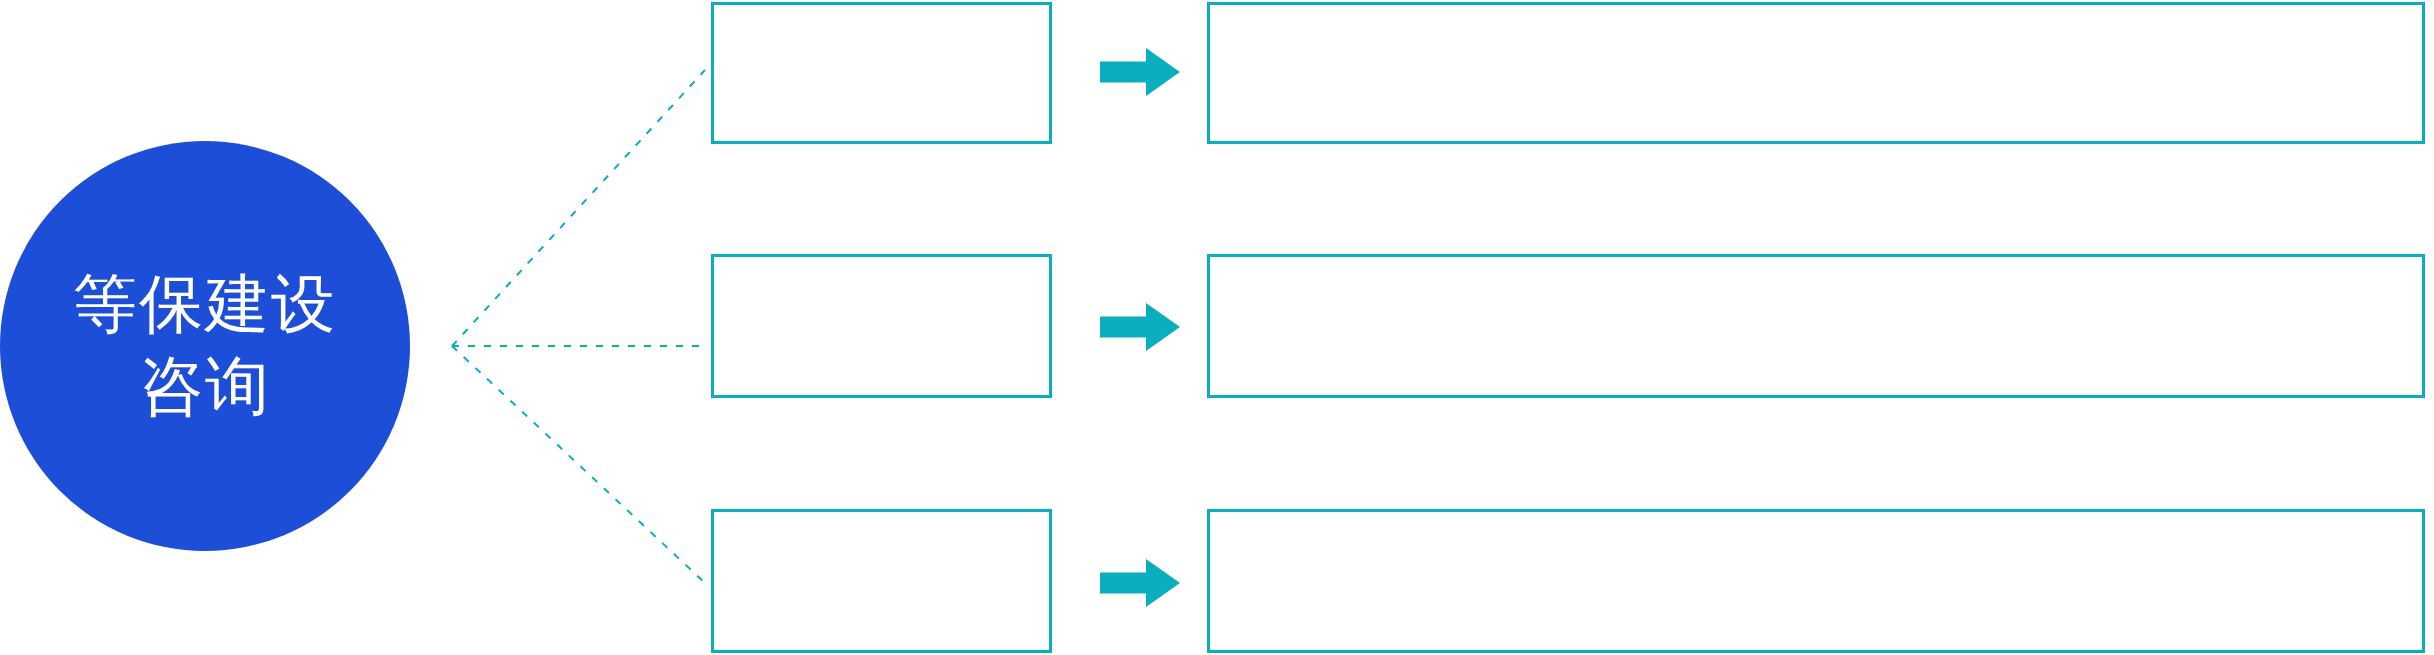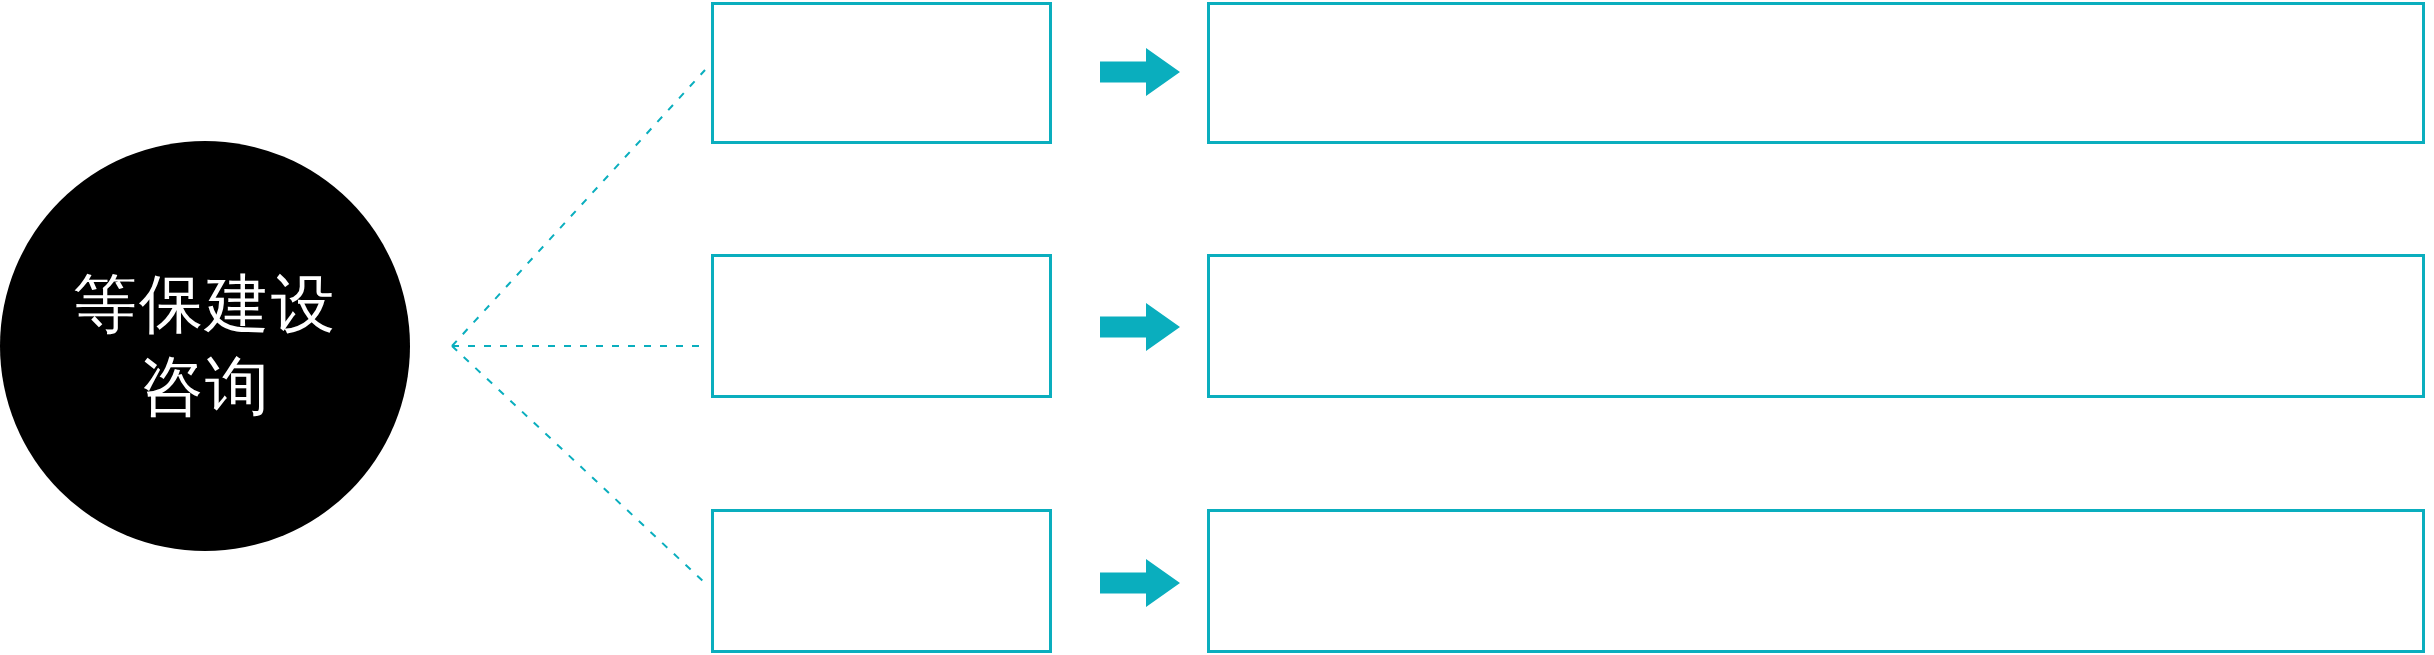--- a/index.html
+++ b/index.html
@@ -74,21 +74,21 @@
   
   .flow-arrow {
     position: absolute;
   }
 </style>
 </head>
 <body>
 
 <div id="diagram-root" style="width: 2434px; height: 655px; background: rgb(255, 255, 255);">
 
-  <div class="hub-circle" id="hub-circle" style="left: 0px; top: 141px; width: 410px; height: 410px; background: #000000;">
+  <div class="hub-circle" id="hub-circle" style="left: 0px; top: 141px; width: 410px; height: 410px; background: #1d4ed8;">
     <div class="hub-label" style="color: rgb(255, 255, 255); font-size: 64px;">等保建设
 咨询</div>
   </div>
 
   <svg class="connector-layer" id="connector-layer" viewBox="0 0 2434 655" xmlns="http://www.w3.org/2000/svg">
       <line x1="452" y1="346" x2="705" y2="70" stroke="#0aaebe" stroke-width="2" stroke-linecap="butt" stroke-dasharray="7 9"></line>
       <line x1="452" y1="346" x2="705" y2="346" stroke="#0aaebe" stroke-width="2" stroke-linecap="butt" stroke-dasharray="7 9"></line>
       <line x1="452" y1="346" x2="705" y2="583" stroke="#0aaebe" stroke-width="2" stroke-linecap="butt" stroke-dasharray="7 9"></line>
     </svg>
 

